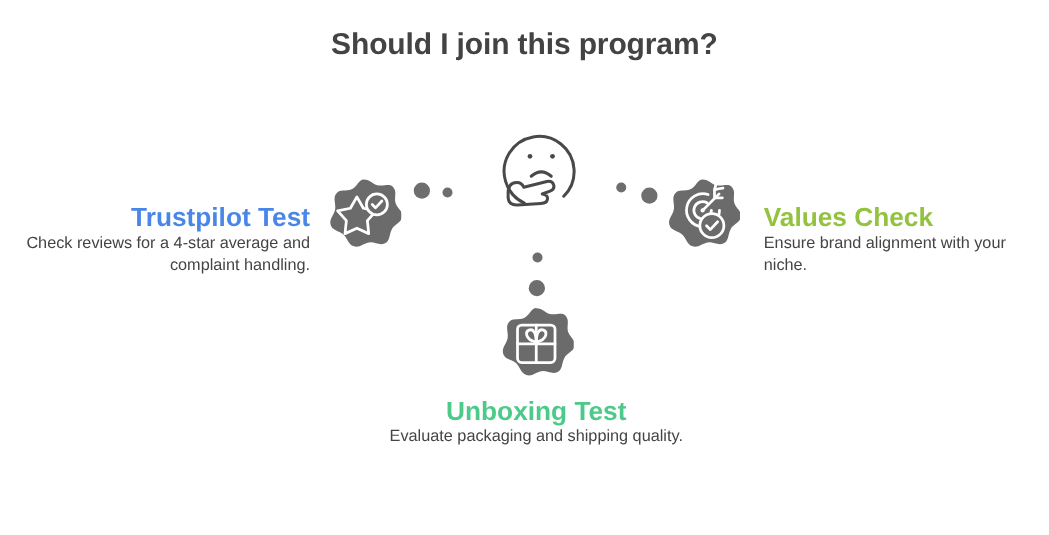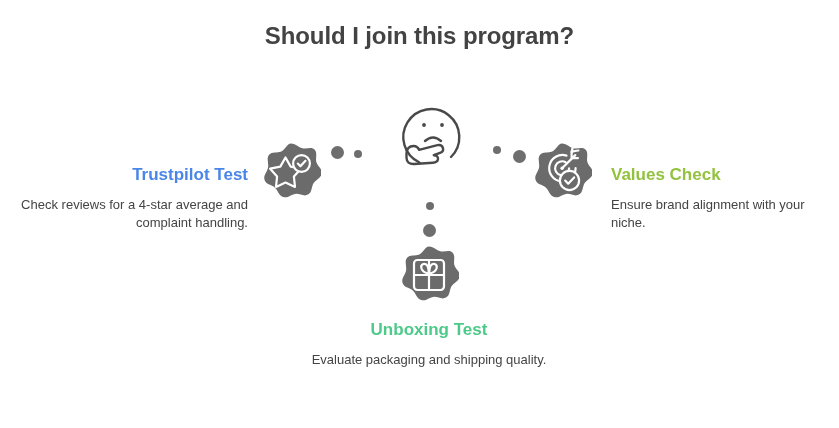--- a/index.html
+++ b/index.html
@@ -58,31 +58,31 @@
   .dot {
     position: absolute;
     border-radius: 50%;
     background: #6e6e6e;
   }
 
   
   .node-text { position: absolute; }
 
   .node-heading {
-    font-size: 17px;
+    font-size: 21px;
     font-weight: bold;
     line-height: 21px;
     white-space: nowrap;
   }
 
   .node-desc {
     font-size: 13px;
     line-height: 18px;
     color: #444444;
-    margin-top: 11px;
+    margin-top: 0;
   }
 
   #text-trustpilot {
     left: 10px;
     top: 164px;
     width: 238px;
     text-align: right;
   }
 
   #text-values {

